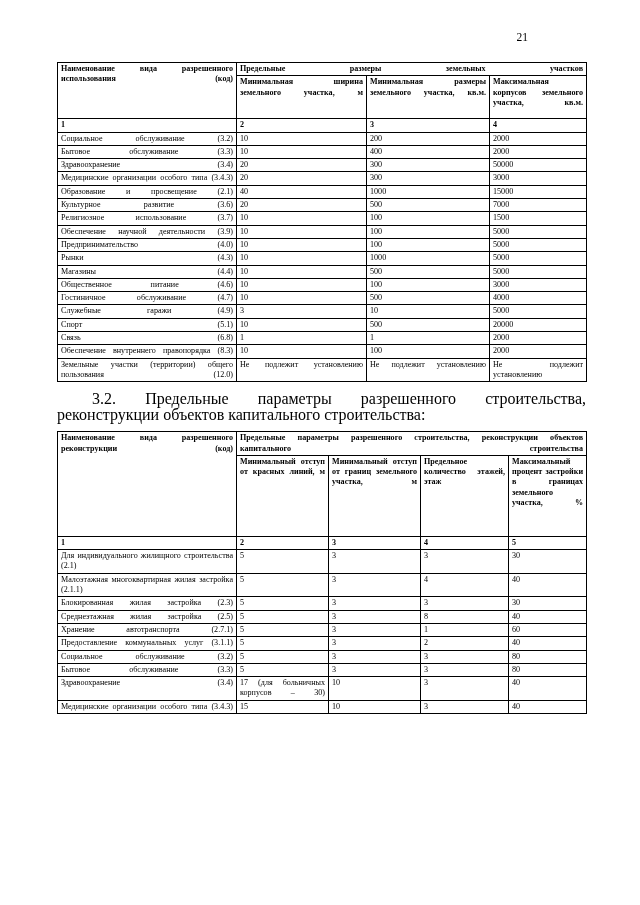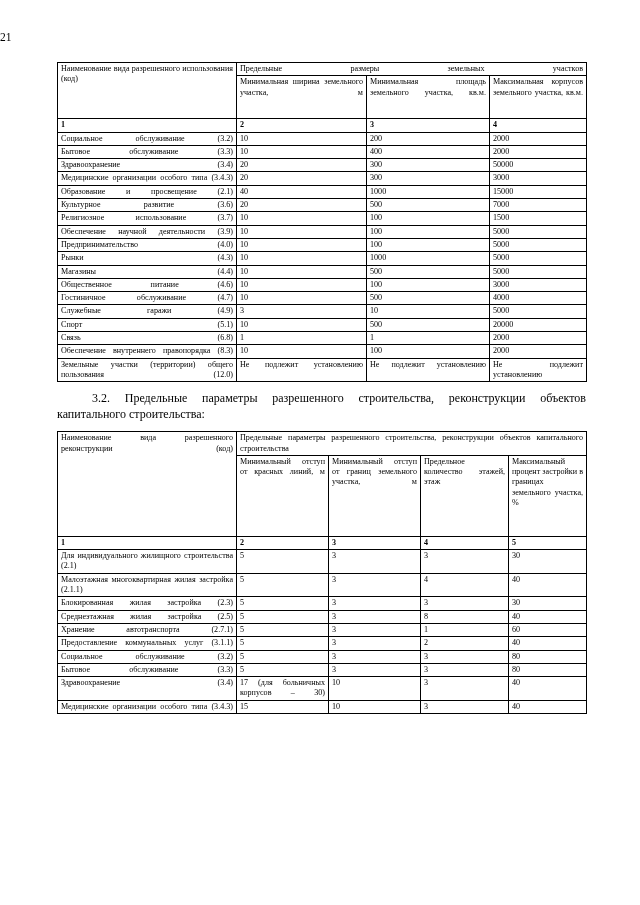--- a/index.html
+++ b/index.html
@@ -21,21 +21,21 @@
     width: 640px;
     height: 905px;
     box-sizing: border-box;
     padding: 0;
   }
   .page-number {
     position: absolute;
     top: 30px;
     left: 0;
     width: 528px;
-    text-align: left;
+    text-align: right;
     font-size: 11.5px;
     line-height: 14px;
   }
   .content {
     position: absolute;
     left: 57px;
     top: 62px;
     width: 529px;
   }
   table.doc-table {
@@ -48,21 +48,21 @@
   table.doc-table td {
     border: 1px solid #000000;
     padding: 1px 3px 1px 3px;
     vertical-align: top;
     text-align: justify;
     text-align-last: justify;
     hyphens: none;
     word-spacing: normal;
   }
   td.hdr {
-    font-weight: normal;
+    font-weight: bold;
     text-align: justify;
     text-align-last: left;
   }
   td.hdr.just {
     text-align: justify;
     text-align-last: justify;
   }
   td.num {
     font-weight: bold;
     text-align: left;
@@ -72,21 +72,21 @@
     text-align: left;
     text-align-last: left;
   }
   td.valjust {
     text-align: justify;
     text-align-last: justify;
   }
   .para {
     margin-top: 9px;
     margin-bottom: 9px;
-    font-size: 12px;
+    font-size: 16px;
     line-height: 15.5px;
     text-align: justify;
     text-indent: 35px;
     hyphens: none;
   }
 </style>
 </head>
 <body>
 
 <div class="page">
@@ -102,21 +102,21 @@
         <col style="width:123px">
         <col style="width:97px">
       </colgroup>
       <tbody>
         <tr>
           <td class="hdr" rowspan="2" style="height:26px">Наименование вида разрешенного использования (код)</td>
           <td class="hdr" colspan="3">Предельные размеры земельных участков</td>
         </tr>
         <tr>
           <td class="hdr just" style="height:40px">Минимальная ширина земельного участка, м</td>
-          <td class="hdr just">Минимальная площадь земельного участка, кв.м.</td>
+          <td class="hdr just">Минимальная размеры земельного участка, кв.м.</td>
           <td class="hdr just">Максимальная корпусов земельного участка, кв.м.</td>
         </tr>
         <tr>
           <td class="num">1</td>
           <td class="num">2</td>
           <td class="num">3</td>
           <td class="num">4</td>
         </tr>
 
         <tr>

